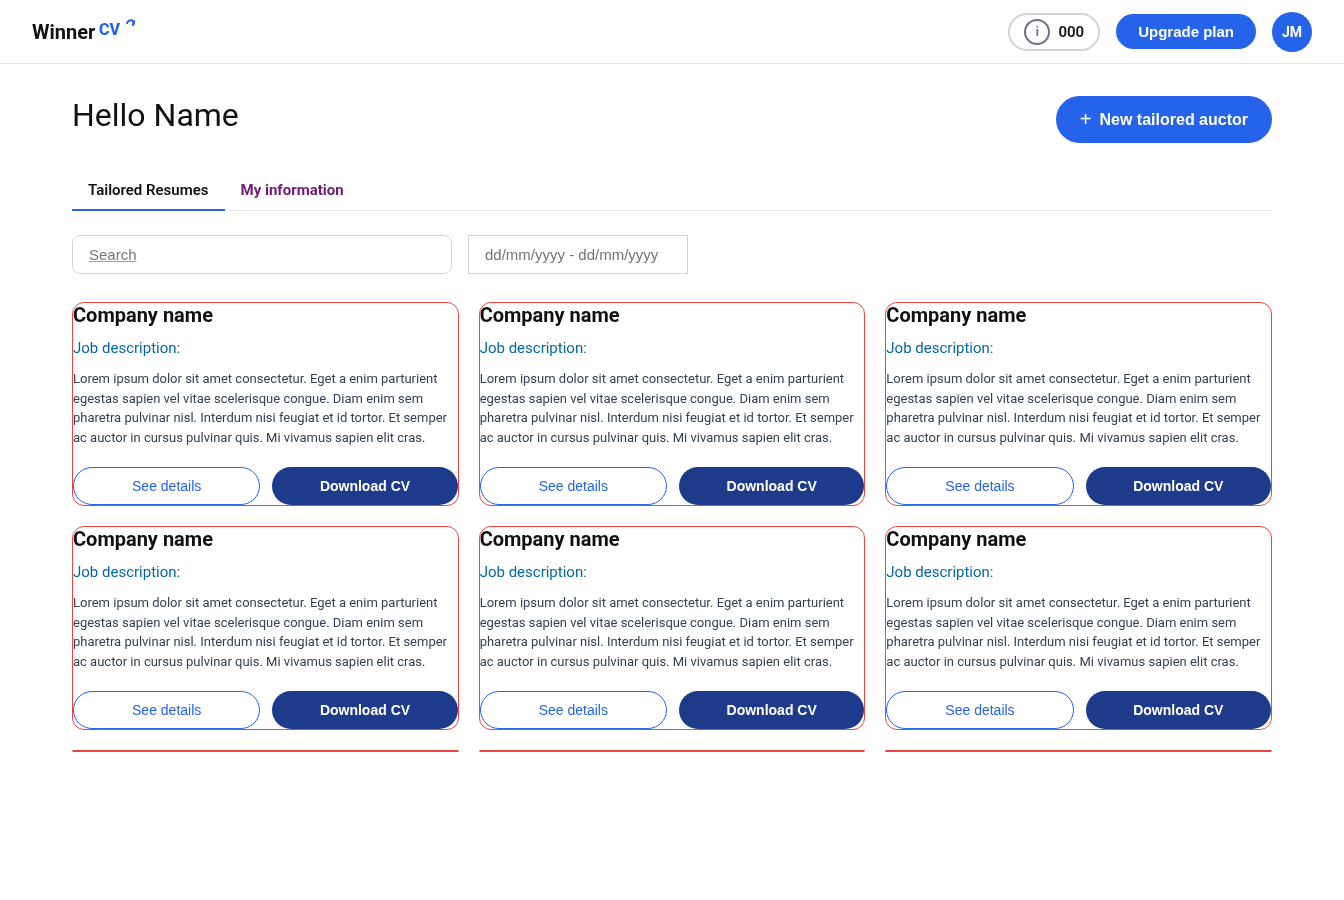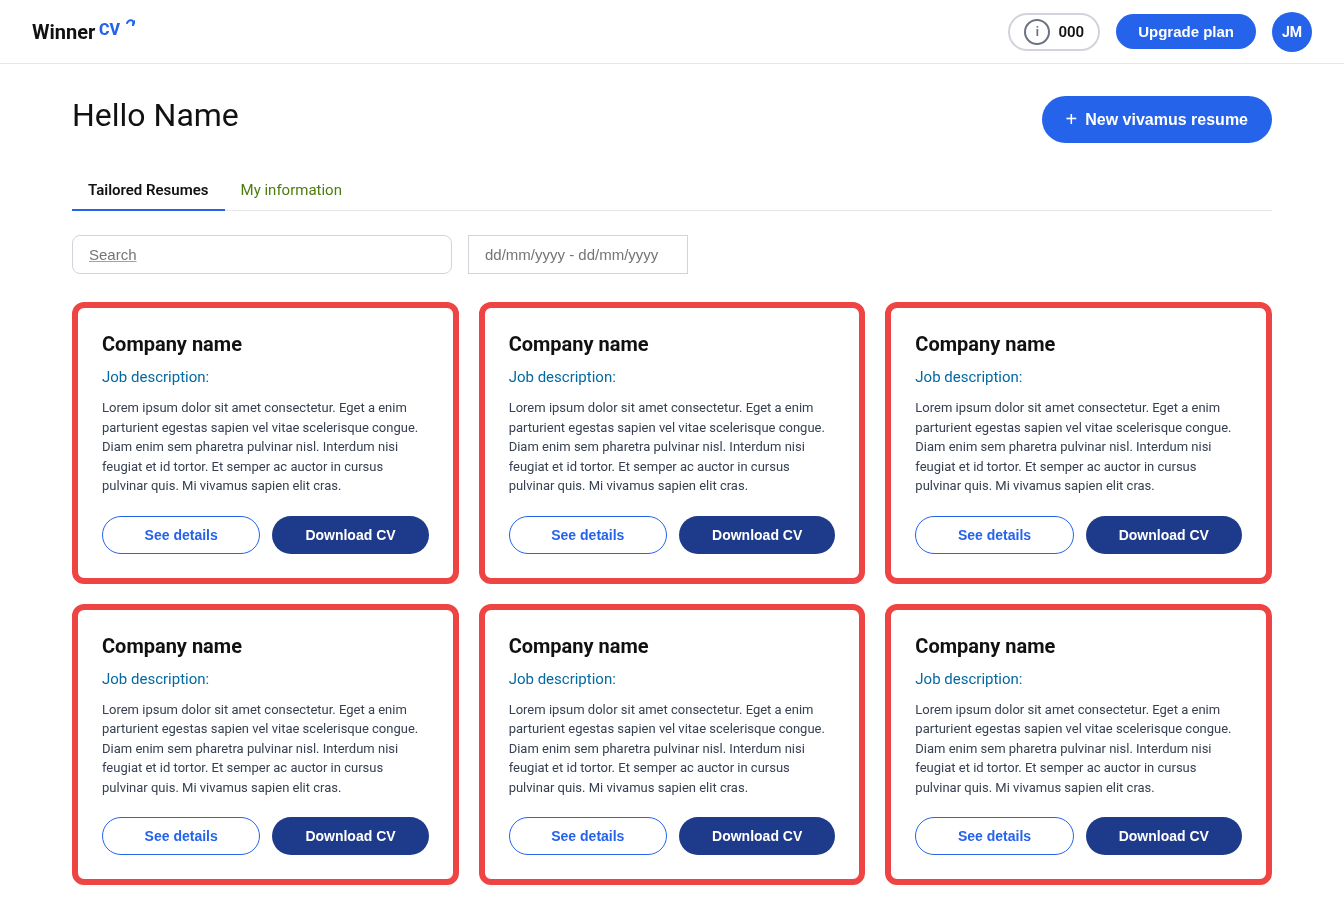--- a/index.html
+++ b/index.html
@@ -43,22 +43,22 @@
     .new-resume-btn {
       display: flex; align-items: center; gap: 8px;
       background: #2563eb; color: #fff; border: none; border-radius: 999px;
       padding: 12px 24px; font-size: 16px; font-weight: 600; cursor: pointer;
     }
     .new-resume-btn .plus { font-size: 20px; font-weight: 400; }
 
     
     .tabs { display: flex; gap: 0; border-bottom: 1px solid #e5e7eb; margin-bottom: 24px; }
     .tab {
-      padding: 10px 16px; font-size: 15px; font-weight: 400;
-      cursor: pointer; border-bottom: 2px solid transparent; color: #4d7c0f;
+      padding: 10px 16px; font-size: 15px; font-weight: 700;
+      cursor: pointer; border-bottom: 2px solid transparent; color: #701a75;
       margin-bottom: -1px;
     }
     .tab.active { border-bottom: 2px solid #2563eb; color: #111; font-weight: 600; }
 
     
     .filters { display: flex; gap: 16px; margin-bottom: 28px; }
     .search-input {
       flex: 0 0 380px; padding: 10px 16px; border: 1px solid #d1d5db;
       border-radius: 8px; font-size: 15px; color: #9ca3af; outline: none; text-decoration: underline;
     }
@@ -66,30 +66,30 @@
       padding: 10px 16px; border: 1px solid #d1d5db;
       border-radius: 0; font-size: 15px; color: #9ca3af; outline: none;
       width: 220px;
     }
 
     
     .cards-grid {
       display: grid; grid-template-columns: repeat(3, 1fr); gap: 20px;
     }
     .card {
-      border: 6px solid #ef4444; border-radius: 12px; padding: 24px;
+      border: 1px solid #ef4444; border-radius: 12px; 
       display: flex; flex-direction: column; gap: 12px; background: #fff;
     }
     .card-company { font-size: 20px; font-weight: 700; color: #111; }
     .card-label { font-size: 15px; color: #0369a1; font-weight: 400; }
     .card-desc { font-size: 13px; color: #374151; line-height: 1.5; flex: 1; }
     .card-actions { display: flex; gap: 12px; margin-top: 8px; }
     .btn-outline {
       flex: 1; padding: 10px 0; border: 1.5px solid #2563eb; border-radius: 999px;
-      background: #fff; color: #2563eb; font-size: 14px; font-weight: 700; cursor: pointer;
+      background: #fff; color: #2563eb; font-size: 14px; font-weight: 400; cursor: pointer;
     }
     .btn-filled {
       flex: 1; padding: 10px 0; border: none; border-radius: 999px;
       background: #1e3a8a; color: #fff; font-size: 14px; font-weight: 600; cursor: pointer;
     }
   </style>
 </head>
 <body>
 
 <nav class="navbar">
@@ -112,21 +112,21 @@
     <div class="avatar">JM</div>
   </div>
 </nav>
 
 <main class="main">
 
   <div class="page-header">
     <h1 class="page-title">Hello Name</h1>
     <button class="new-resume-btn">
       <span class="plus">+</span>
-      <span>New vivamus resume</span>
+      <span>New tailored auctor</span>
     </button>
   </div>
 
   <div class="tabs">
     <div class="tab active">Tailored Resumes</div>
     <div class="tab">My information</div>
   </div>
 
   <div class="filters">
     <input class="search-input" type="text" placeholder="Search" style="">

